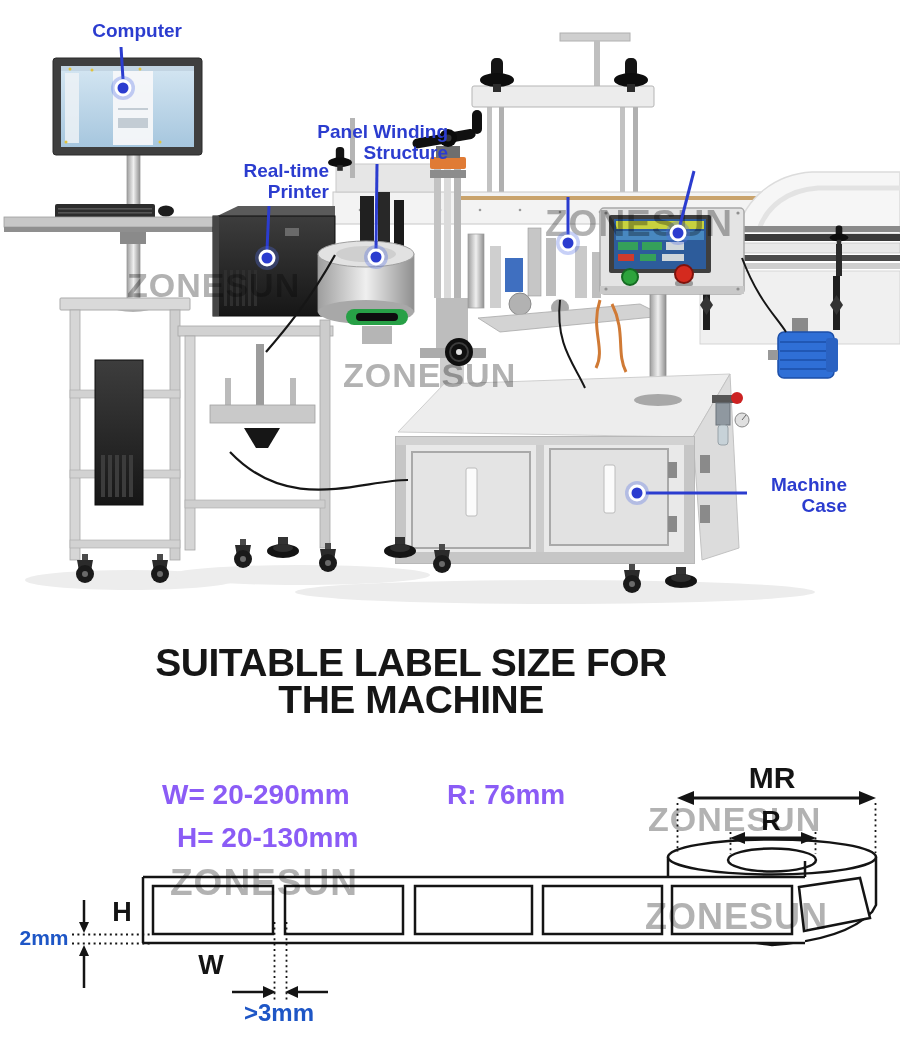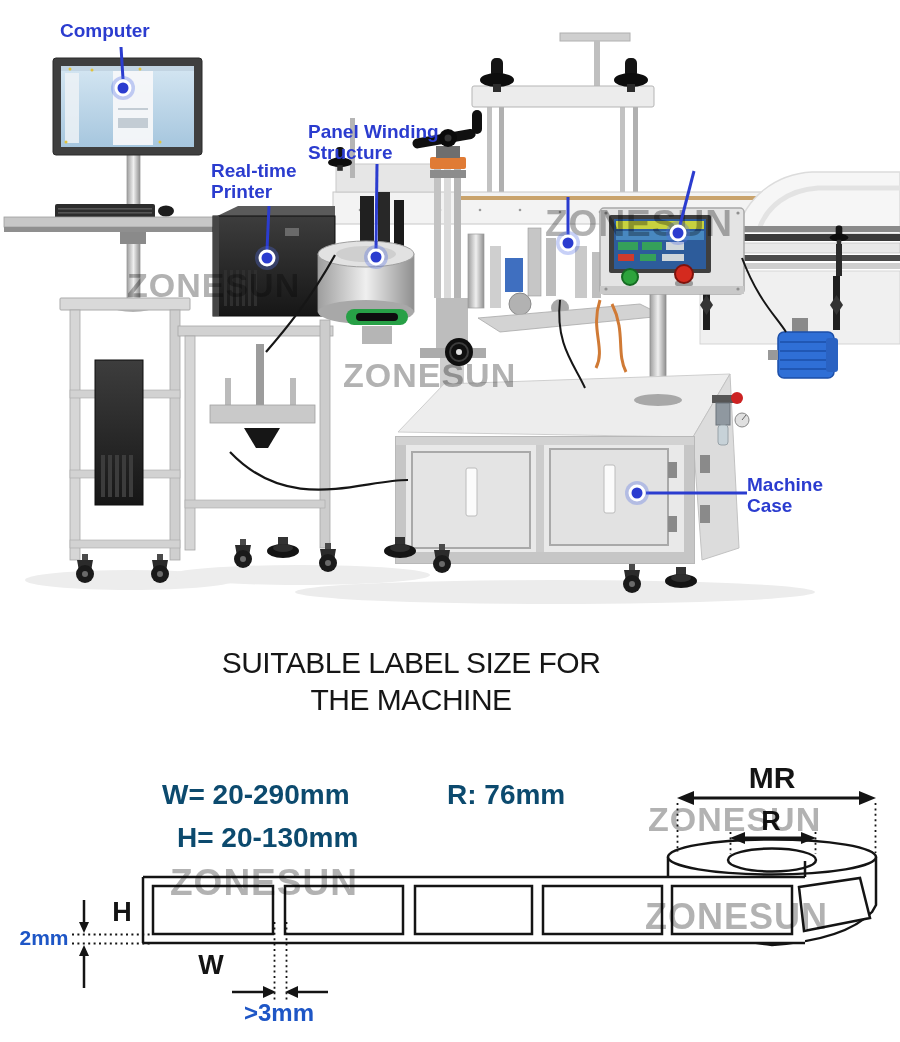--- a/index.html
+++ b/index.html
@@ -3,27 +3,27 @@
 <meta charset="utf-8">
 <style>
   html,body{margin:0;padding:0;background:#fff}
   .stage{position:relative;width:900px;height:1042px;background:#ffffff;
          font-family:"Liberation Sans",sans-serif;overflow:hidden}
   svg{display:block}
   .machine-svg{position:absolute;left:0;top:0;z-index:1}
   .overlay-svg{position:absolute;left:0;top:0;z-index:4}
   .diagram-svg{position:absolute;left:0;top:740px;z-index:2}
   .callout{position:absolute;color:#2b3ccf;font-weight:bold;font-size:19px;
-           line-height:1.12;text-align:left;z-index:5}
+           line-height:1.12;text-align:right;z-index:5}
   .wm{position:absolute;color:#737373;opacity:.55;font-weight:bold;
       font-size:34px;letter-spacing:1px;white-space:nowrap;mix-blend-mode:multiply;z-index:3}
   .title-block{position:absolute;left:0;top:644px;width:822px;text-align:center;
-               color:#161616;font-weight:normal;font-size:30px;line-height:37px;
+               color:#161616;font-weight:bold;font-size:39px;line-height:37px;
                letter-spacing:-0.5px;z-index:2}
-  .spec{position:absolute;color:#0c4a6e;font-weight:bold;font-size:28px;
+  .spec{position:absolute;color:#8b5cf6;font-weight:bold;font-size:28px;
         white-space:nowrap;z-index:2}
 </style>
 </head>
 <body>
 
 <div class="stage">
 
   <svg class="machine-svg" width="900" height="620" viewBox="0 0 900 620">
     <defs>
       <linearGradient id="gMetalH" x1="0" y1="0" x2="1" y2="0">

